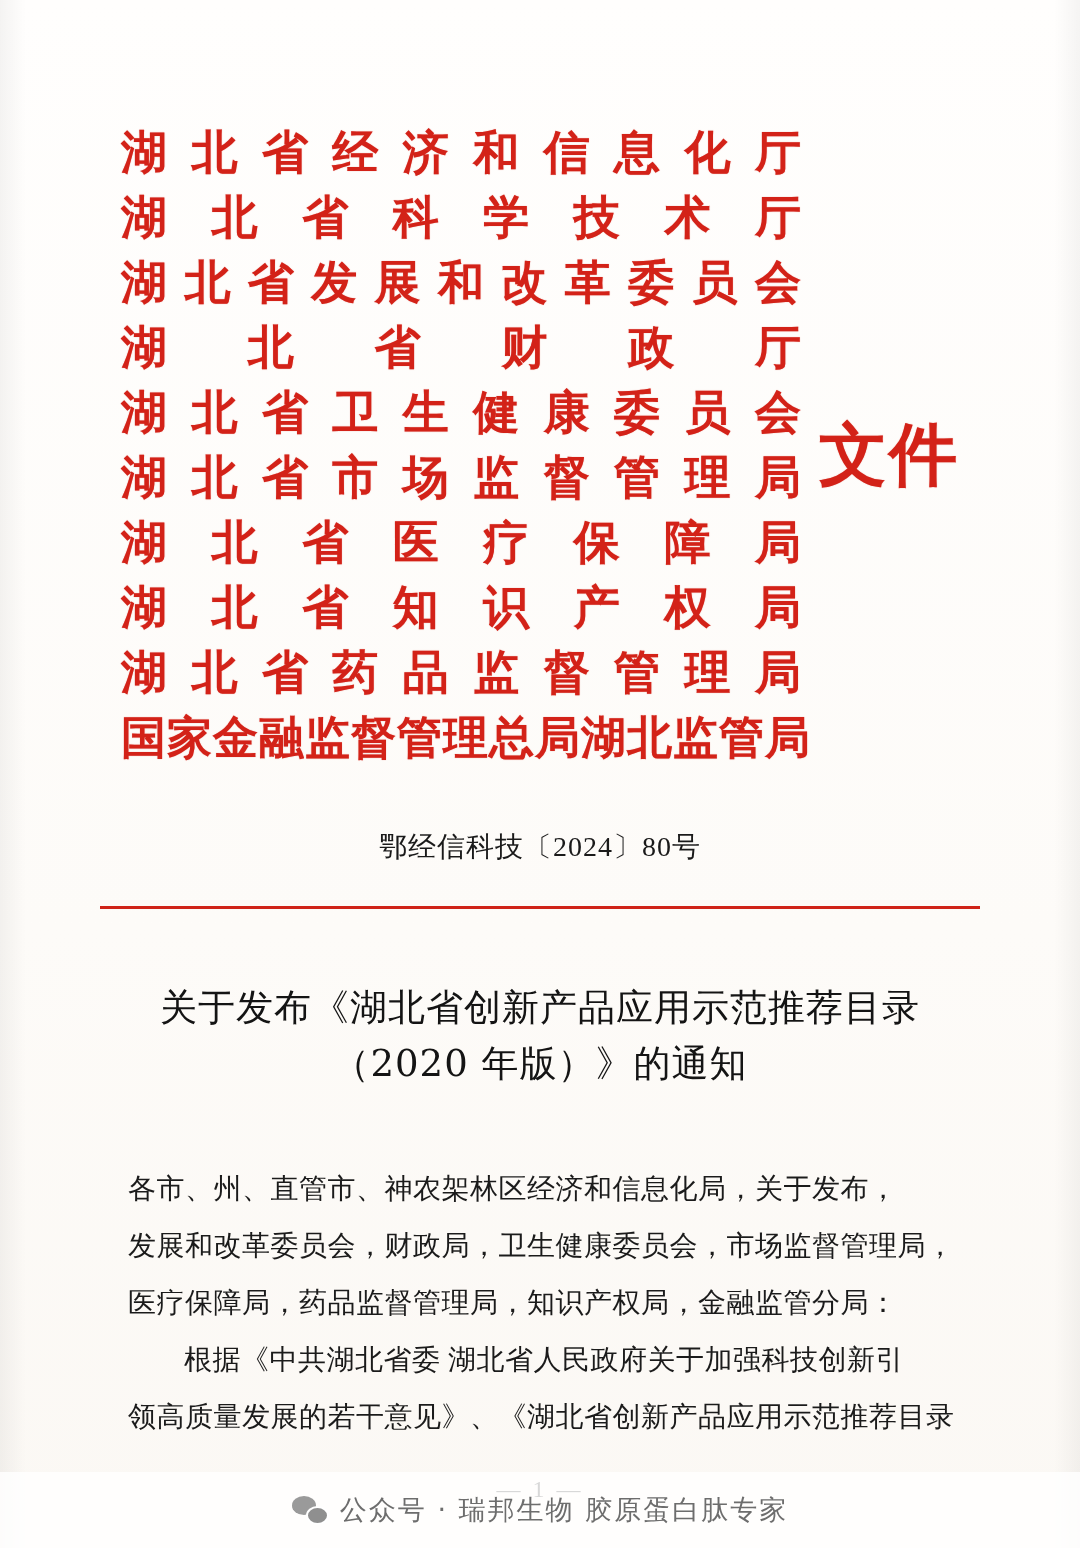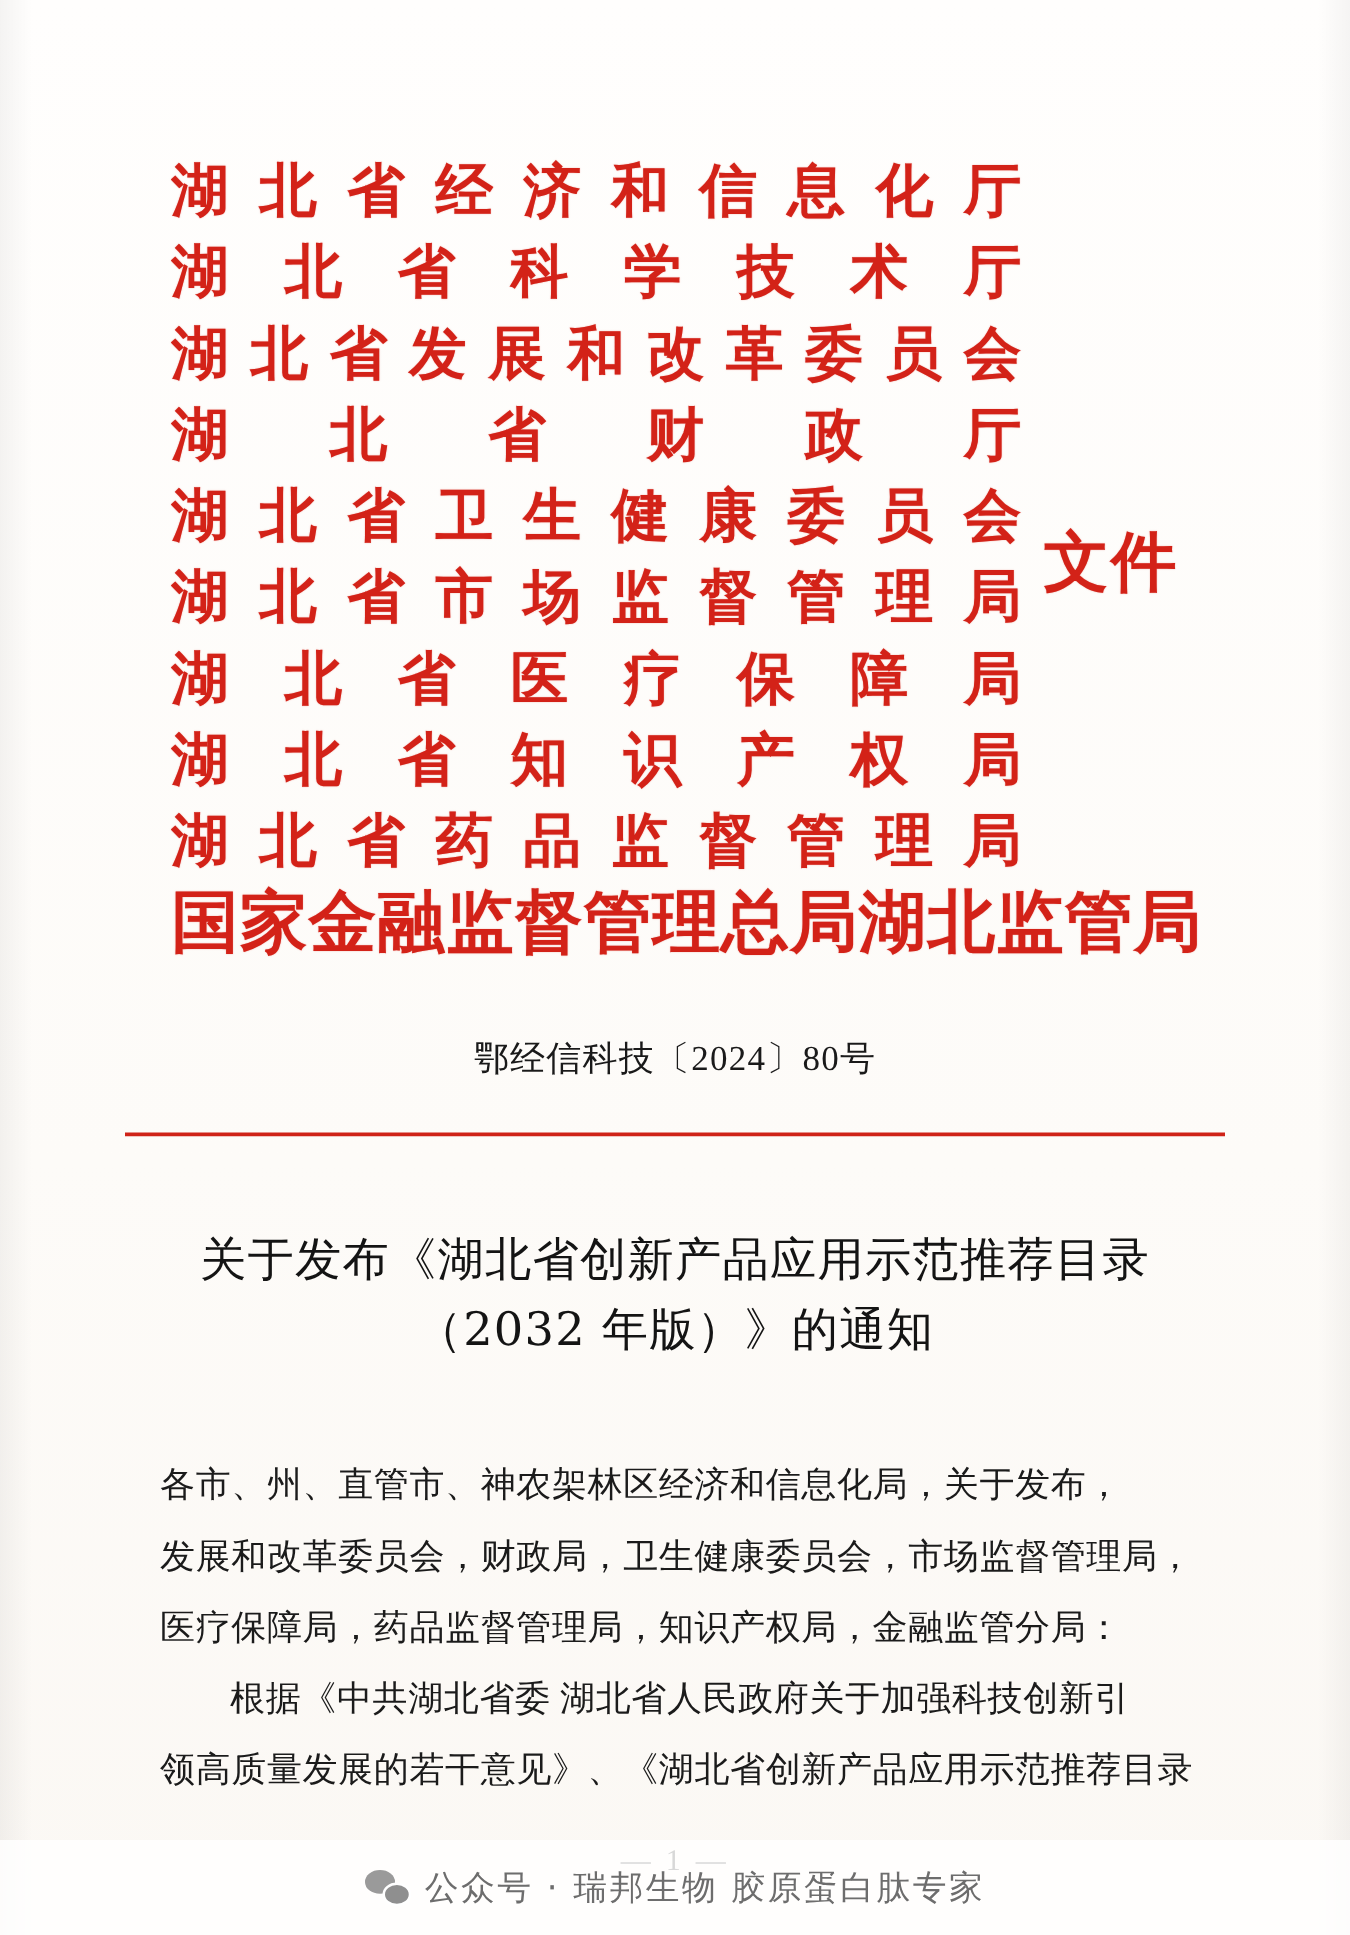--- a/index.html
+++ b/index.html
@@ -50,27 +50,27 @@
     text-align: center;
     width: 680px;
     display: flex;
     justify-content: space-between;
     text-shadow: 0 0 1px rgba(211,34,24,0.5);
   }
   .agency-line.tight {
     display: block;
     letter-spacing: 1px;
     text-align: left;
-    font-size: 54px;
+    font-size: 45px;
   }
   .doc-word {
     color: #d32218;
-    font-family: Liberation Mono, monospace;
+    font-family: Liberation Sans, sans-serif;
     font-weight: 700;
-    font-size: 52px;
+    font-size: 68px;
     line-height: 78px;
     margin-left: 18px;
     margin-top: 18px;
     letter-spacing: 2px;
     text-shadow: 0 0 1px rgba(211,34,24,0.5);
     text-align: right;
   }
 
   
   .doc-number {
@@ -318,21 +318,21 @@
     </div>
     <div class="doc-word">文件</div>
   </div>
 
   <div class="doc-number">鄂经信科技〔2024〕80号</div>
 
   <div class="red-rule"></div>
 
   <div class="doc-title">
     <span>关于发布《湖北省创新产品应用示范推荐目录</span>
-    <span class="line2">（2032 年版）》的通知</span>
+    <span class="line2">（2020 年版）》的通知</span>
   </div>
 
   <div class="body-text">
     <p>各市、州、直管市、神农架林区经济和信息化局，关于发布，</p>
     <p>发展和改革委员会，财政局，卫生健康委员会，市场监督管理局，</p>
     <p>医疗保障局，药品监督管理局，知识产权局，金融监管分局：</p>
     <p class="indent">根据《中共湖北省委 湖北省人民政府关于加强科技创新引</p>
     <p>领高质量发展的若干意见》、《湖北省创新产品应用示范推荐目录</p>
   </div>
 

